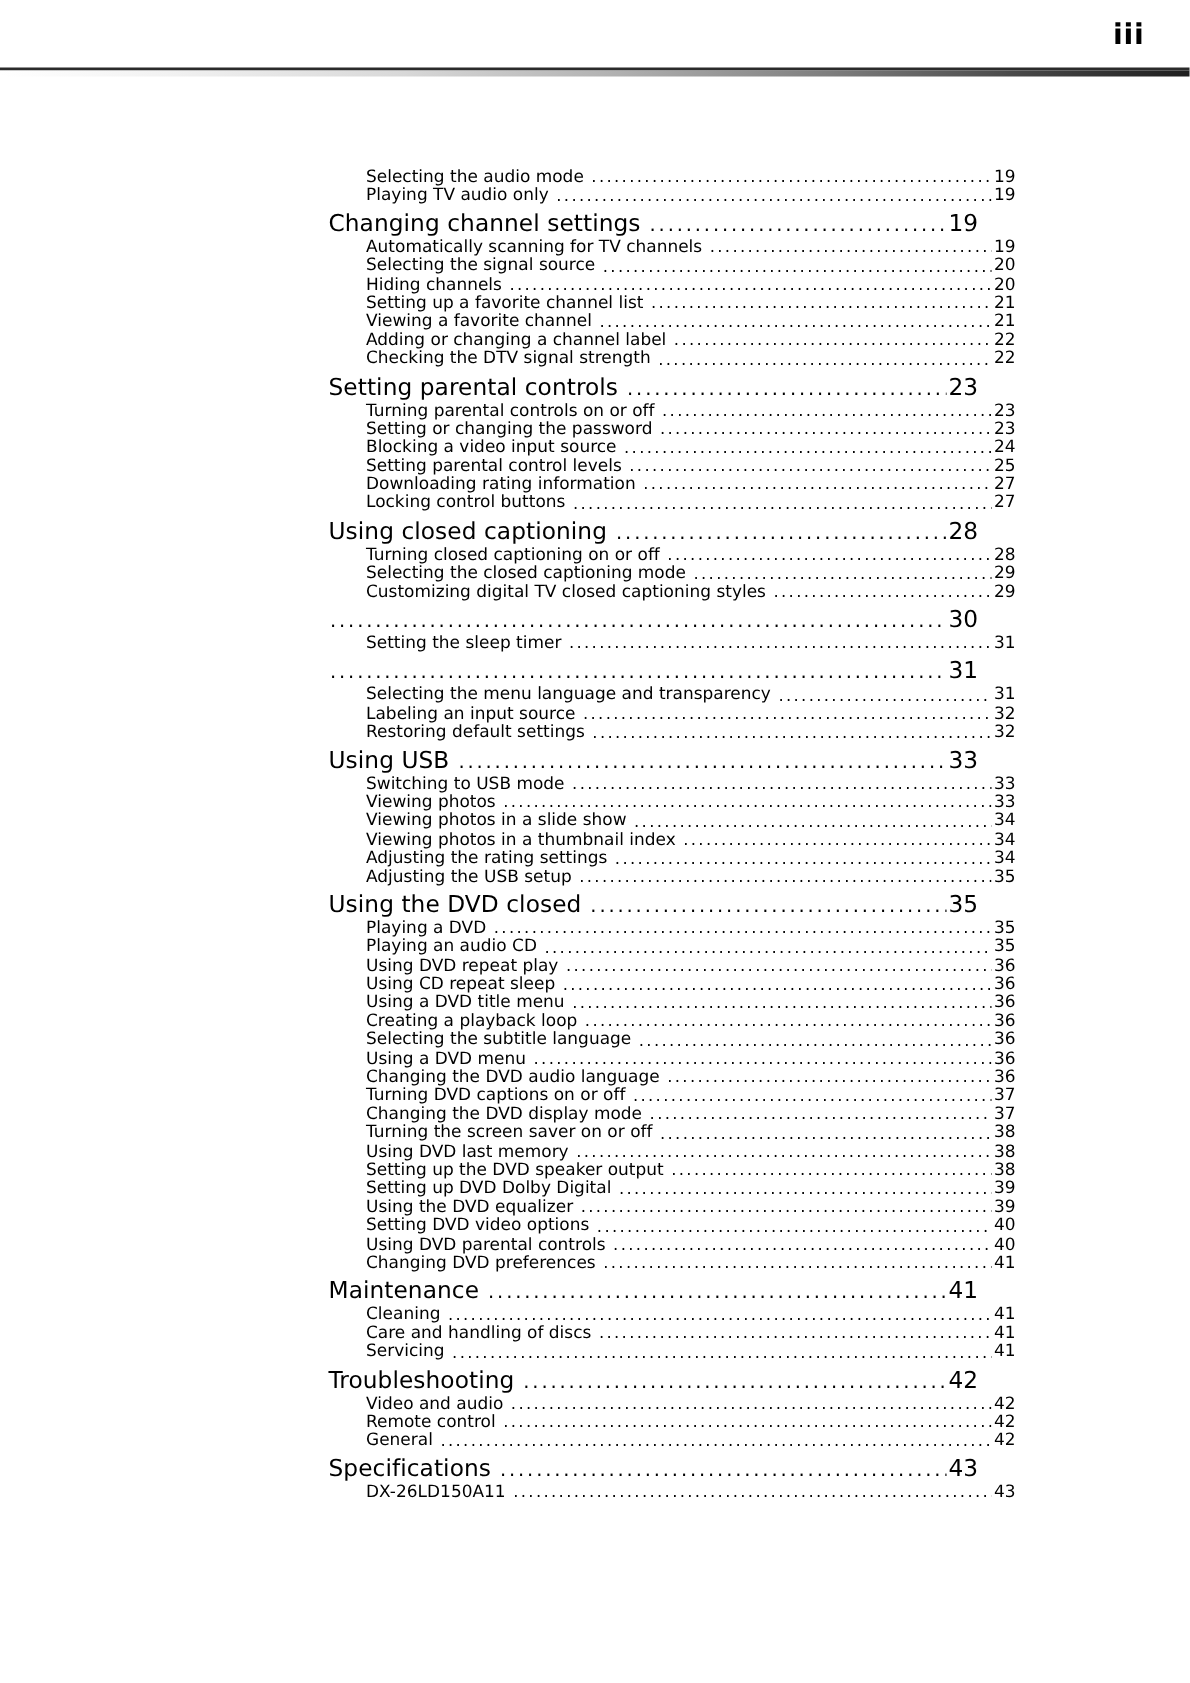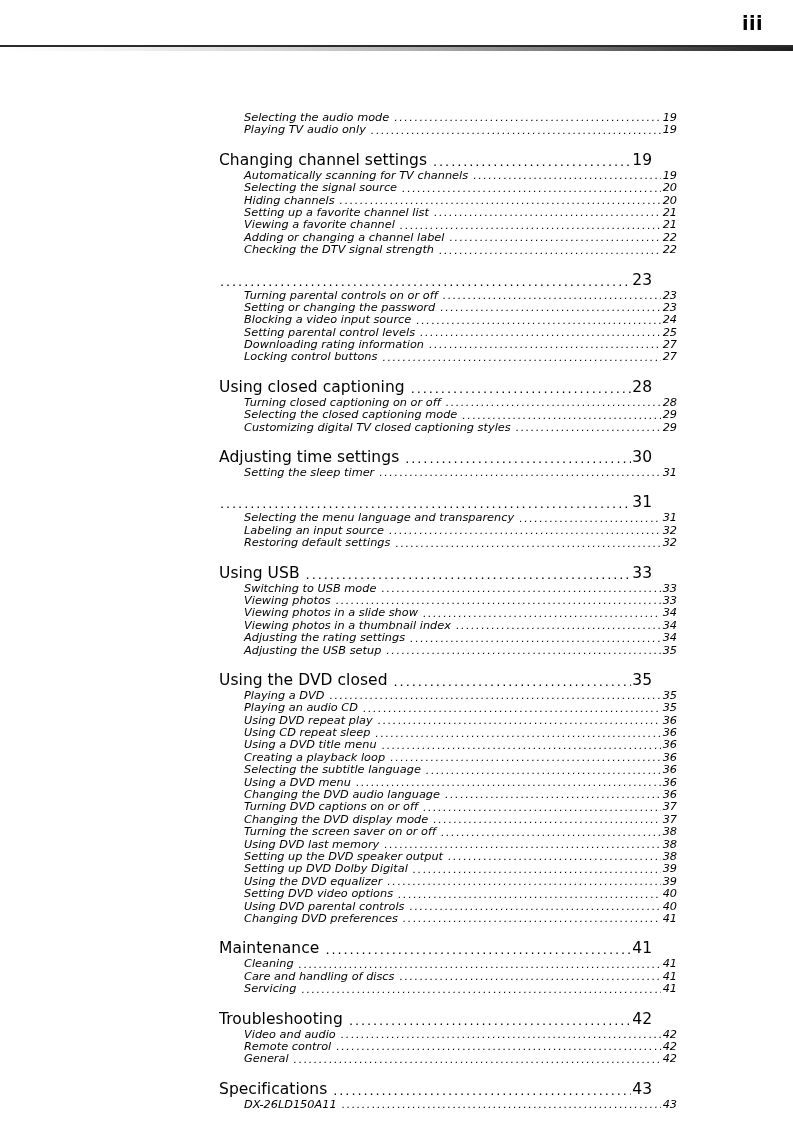--- a/index.html
+++ b/index.html
@@ -58,21 +58,21 @@
   }
 
   
   .toc {
     position: absolute;
     left: 219px;
     top: 112px;
     width: 433px;
   }
   .toc-group { }
-  .toc-group + .toc-group { margin-top: 11px; }
+  .toc-group + .toc-group { }
 
   .row {
     display: flex;
     align-items: flex-end;
     width: 100%;
   }
 
   .row .label {
     white-space: nowrap;
     flex: 0 0 auto;
@@ -115,21 +115,20 @@
   .row.section .leader {
     font-size: 13px;
     letter-spacing: 1.9px;
     top: -2px;
   }
 
   
   .row.item {
     height: 12.4px;
     padding-left: 25px;
-    font-style: italic;
   }
   .row.item .label {
     font-size: 11.3px;
     font-weight: 400;
     line-height: 12.4px;
     letter-spacing: 0.01px;
     padding-right: 4px;
   }
   .row.item .pageno {
     font-size: 11.3px;
@@ -204,20 +203,21 @@
         <span class="pageno">22</span>
       </div>
       <div class="row item">
         <span class="label">Checking the DTV signal strength</span>
         <span class="leader">................................................................................................................................................................</span>
         <span class="pageno">22</span>
       </div>
     </div>
     <div class="toc-group">
       <div class="row section">
+        <span class="label">Setting parental controls</span>
         <span class="leader">................................................................................................................................................................</span>
         <span class="pageno">23</span>
       </div>
       <div class="row item">
         <span class="label">Turning parental controls on or off</span>
         <span class="leader">................................................................................................................................................................</span>
         <span class="pageno">23</span>
       </div>
       <div class="row item">
         <span class="label">Setting or changing the password</span>
@@ -262,21 +262,20 @@
         <span class="pageno">29</span>
       </div>
       <div class="row item">
         <span class="label">Customizing digital TV closed captioning styles</span>
         <span class="leader">................................................................................................................................................................</span>
         <span class="pageno">29</span>
       </div>
     </div>
     <div class="toc-group">
       <div class="row section">
-        <span class="label">Adjusting time settings</span>
         <span class="leader">................................................................................................................................................................</span>
         <span class="pageno">30</span>
       </div>
       <div class="row item">
         <span class="label">Setting the sleep timer</span>
         <span class="leader">................................................................................................................................................................</span>
         <span class="pageno">31</span>
       </div>
     </div>
     <div class="toc-group">

